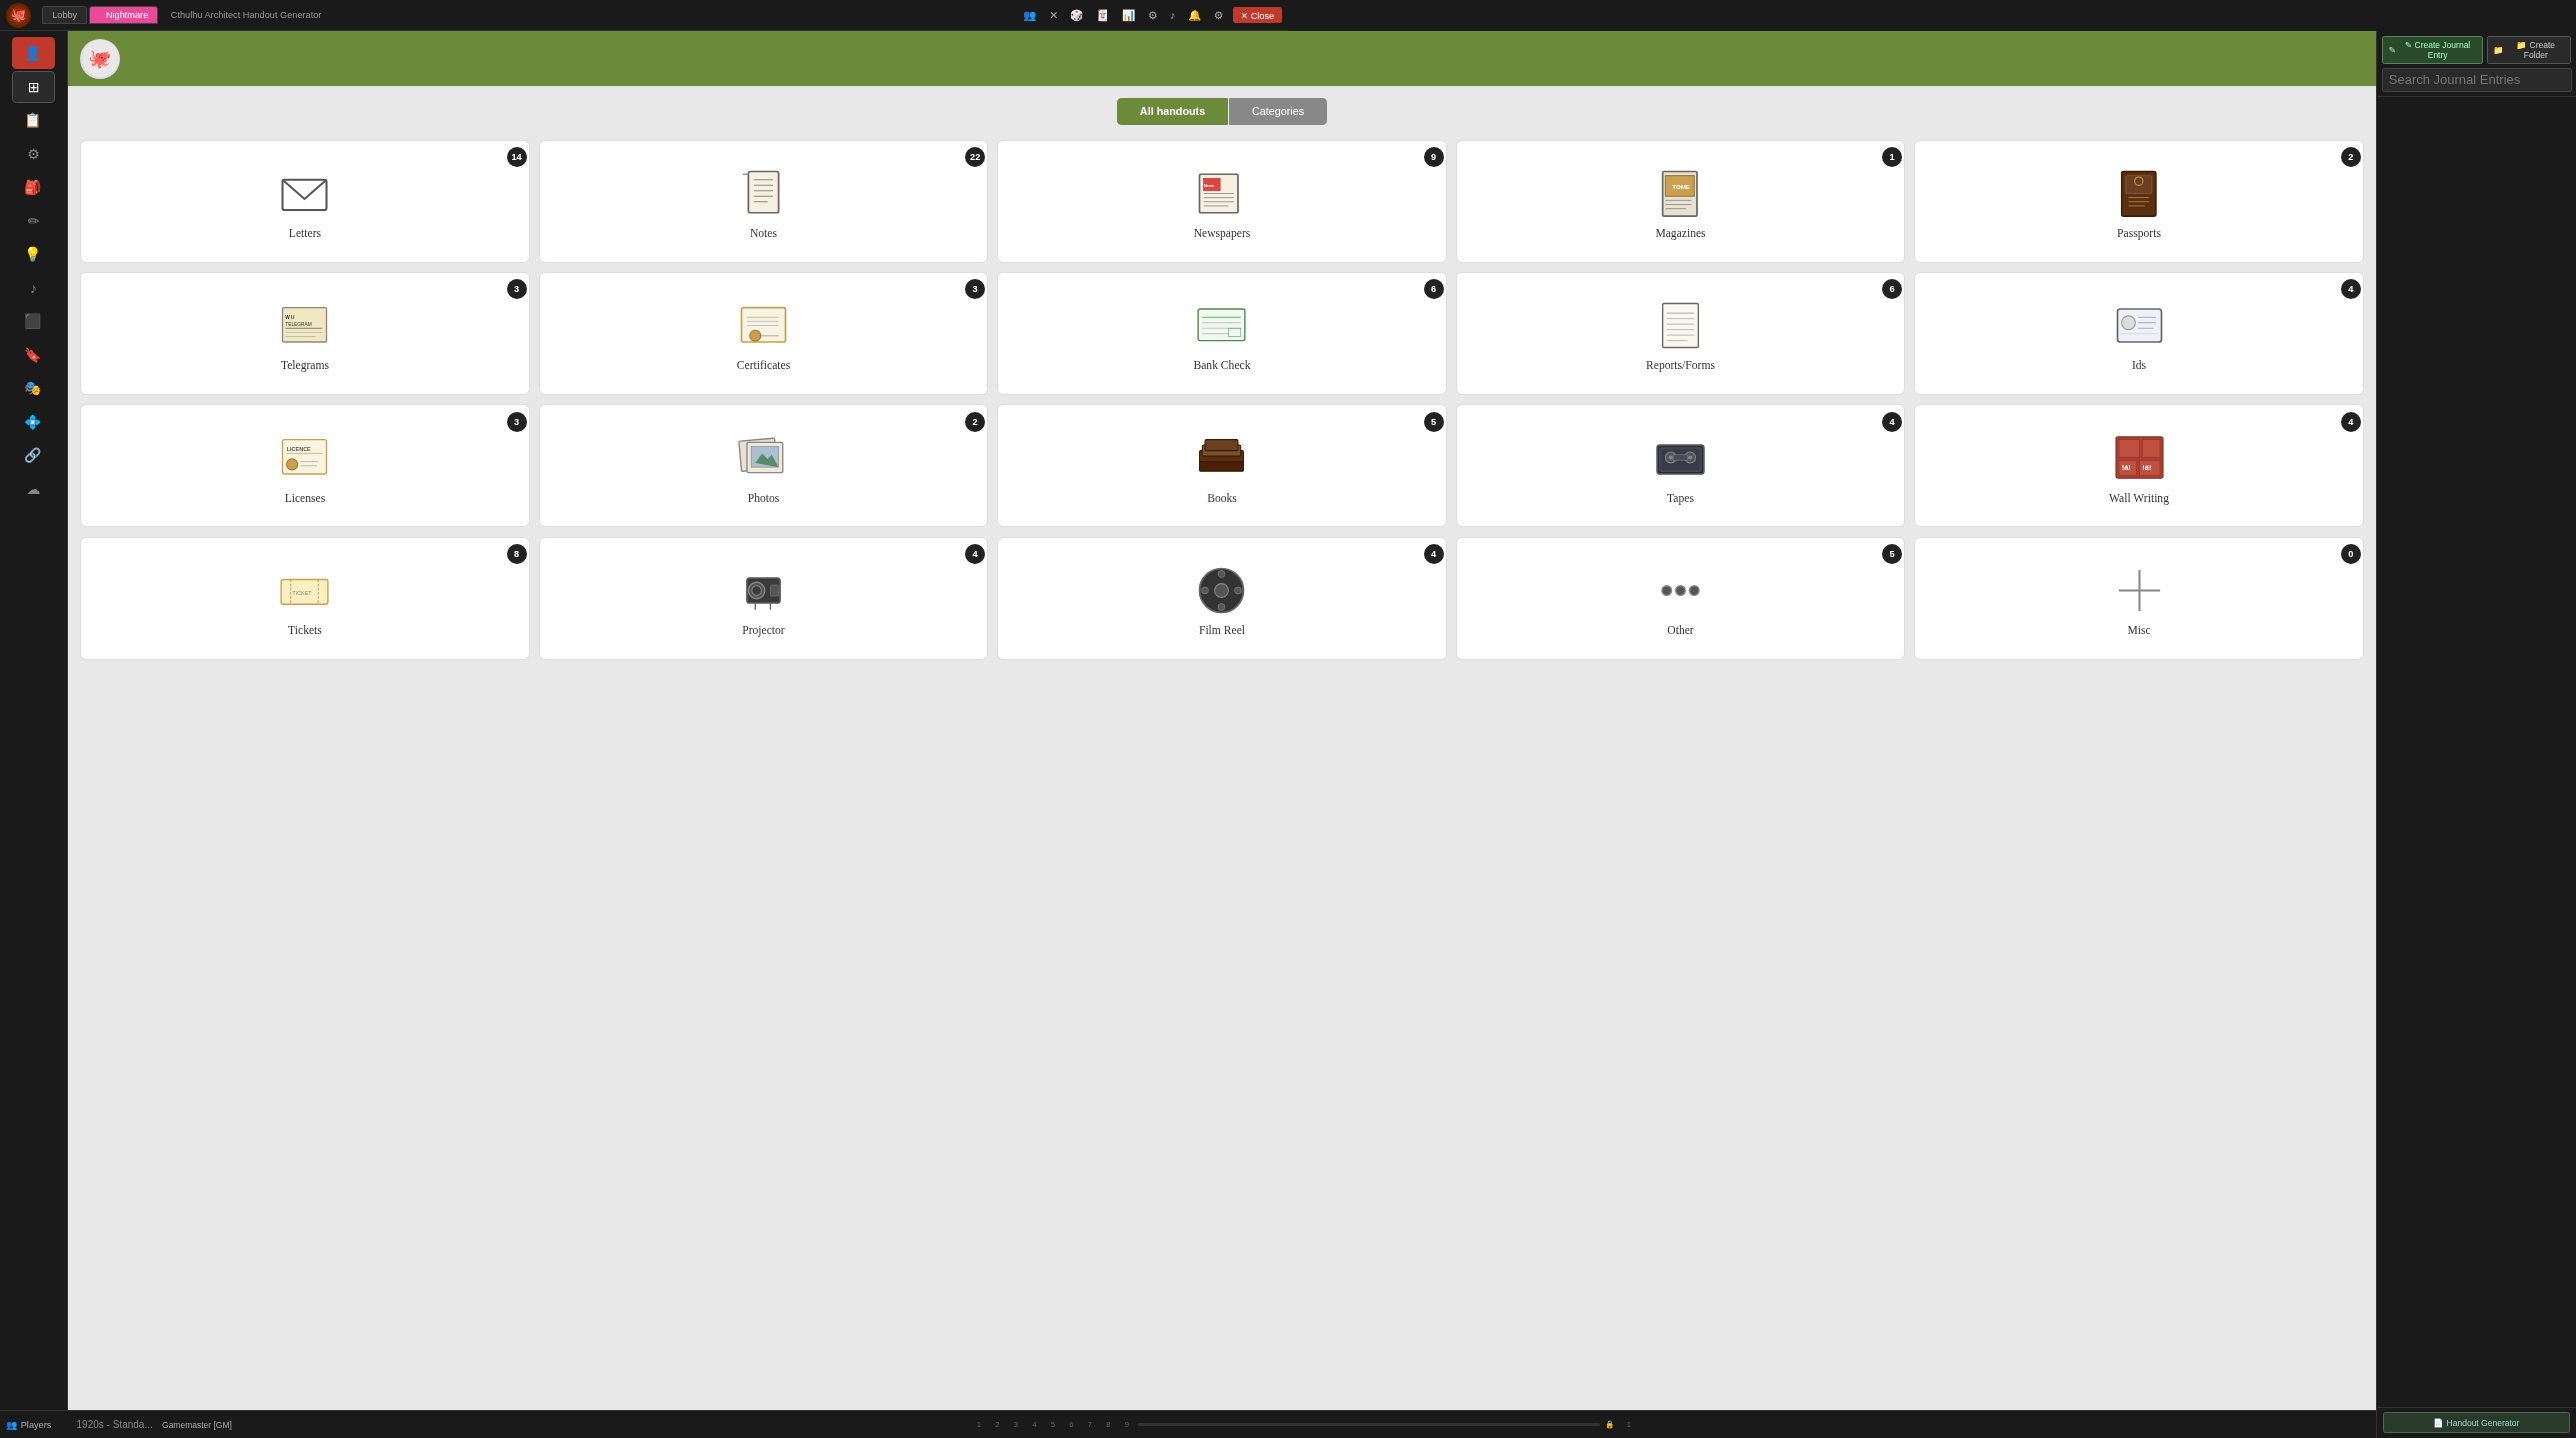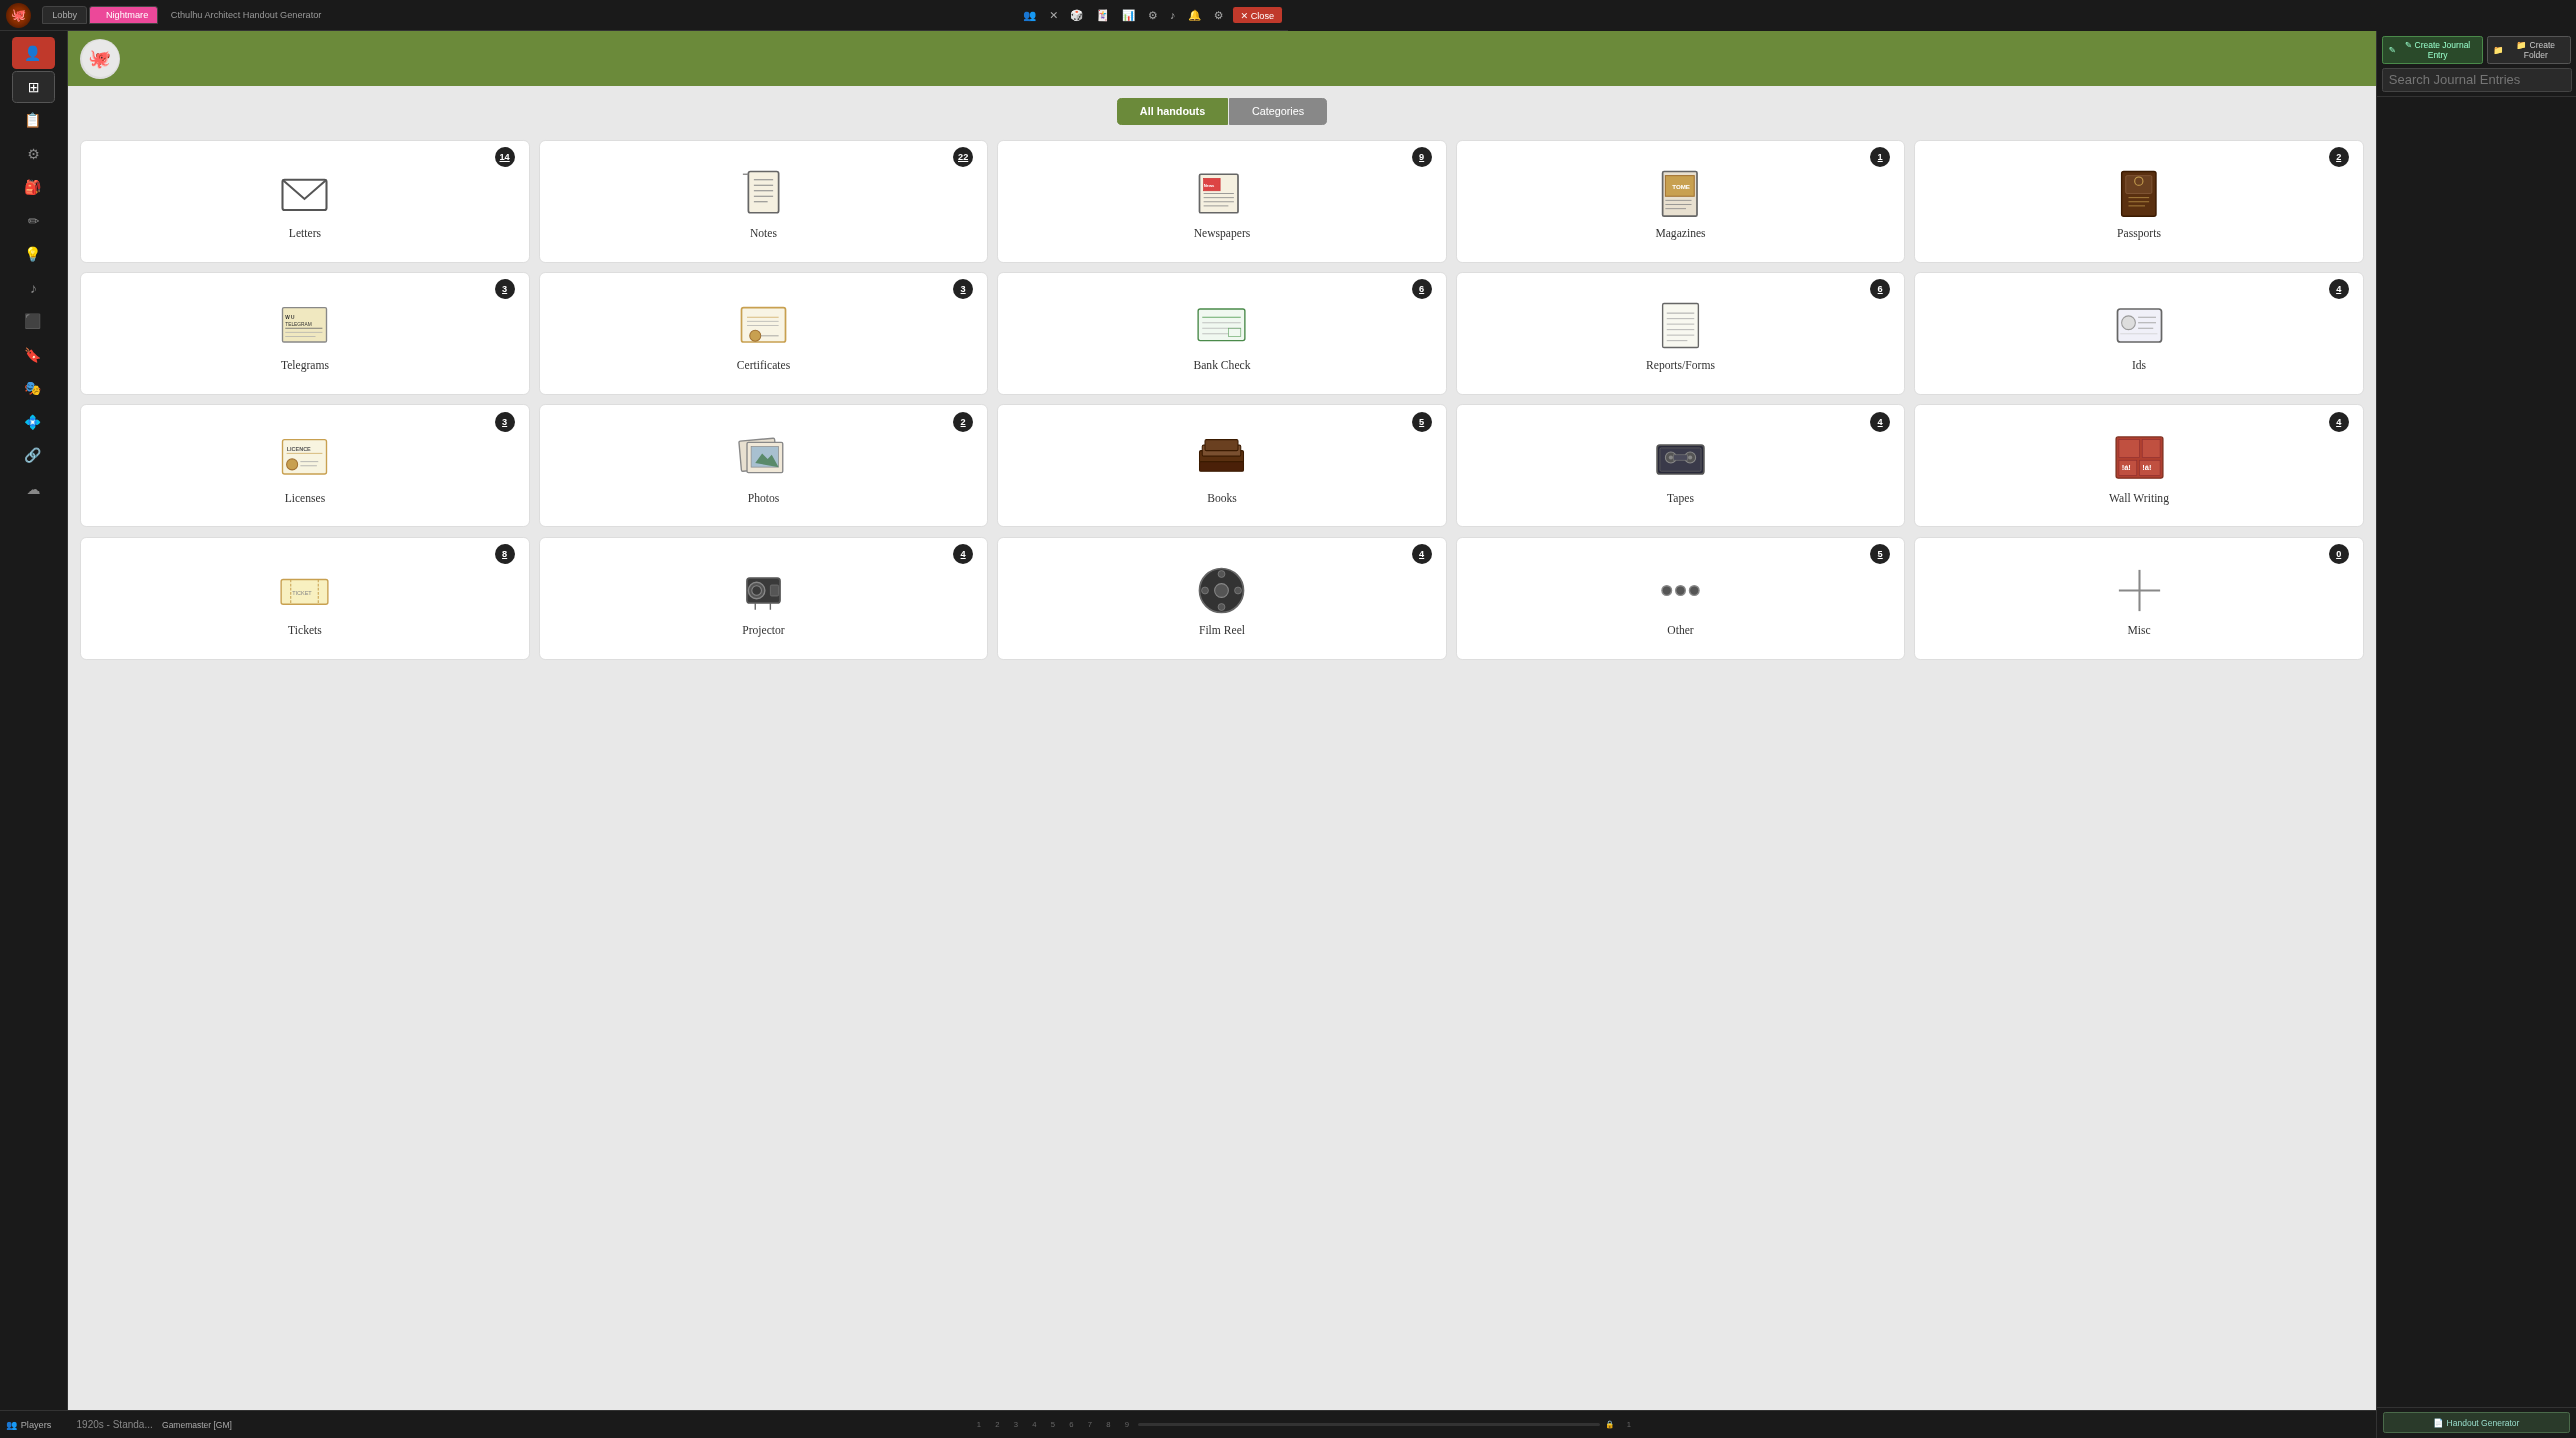--- a/index.html
+++ b/index.html
@@ -252,29 +252,28 @@
       gap: 6.2px;
       cursor: pointer;
       position: relative;
       transition: box-shadow 0.15s;
       min-height: 123px;
       justify-content: center;
     }
     .category-badge {
       position: absolute;
       top: 6.2px;
-      right: 14px;
+      right: 2px;
       background: #222;
       color: white;
       border-radius: 50%;
       width: 20px; height: 20px;
       display: flex; align-items: center; justify-content: center;
       font-size: 9.2px;
       font-weight: bold;
-      text-decoration: underline;
     }
     .category-icon {
       font-size: 43px;
       line-height: 1;
       display: flex; align-items: center; justify-content: center;
     }
     .category-label {
       font-size: 11.6px;
       color: #333;
       text-align: center;

